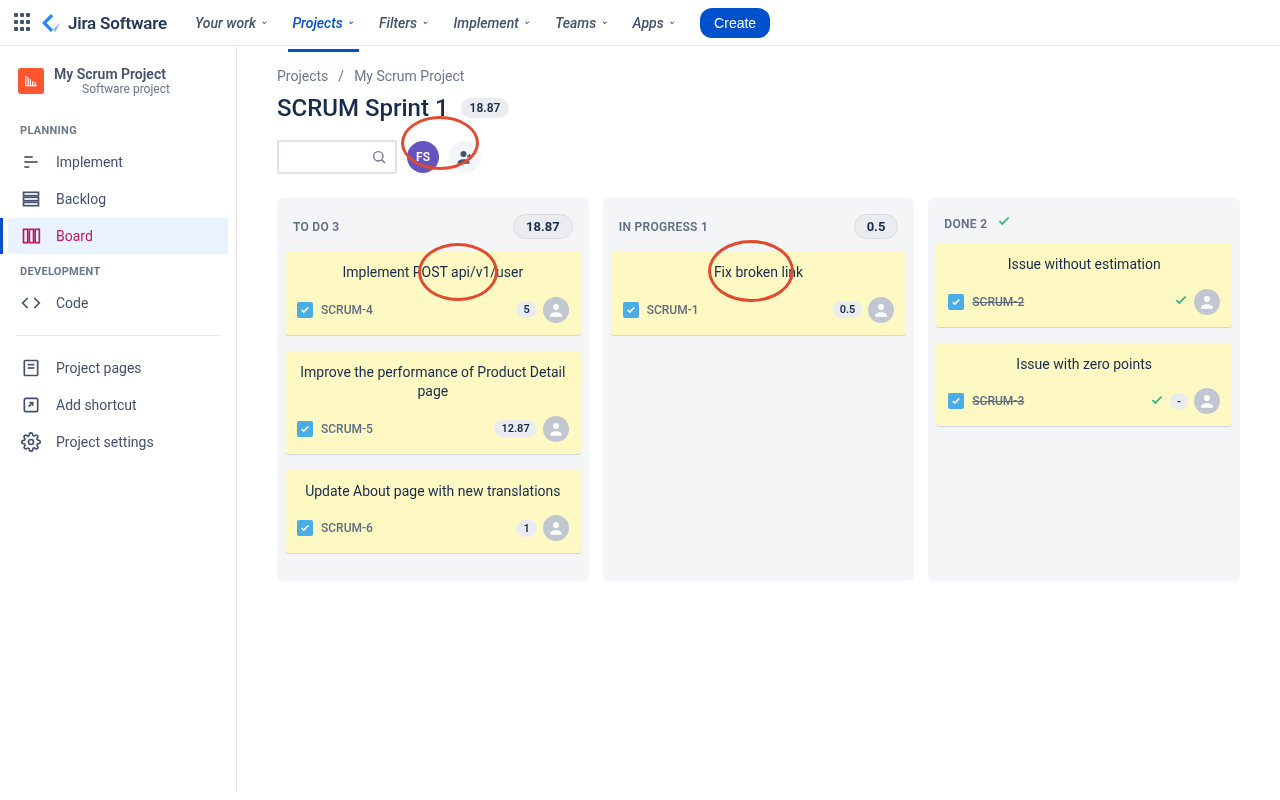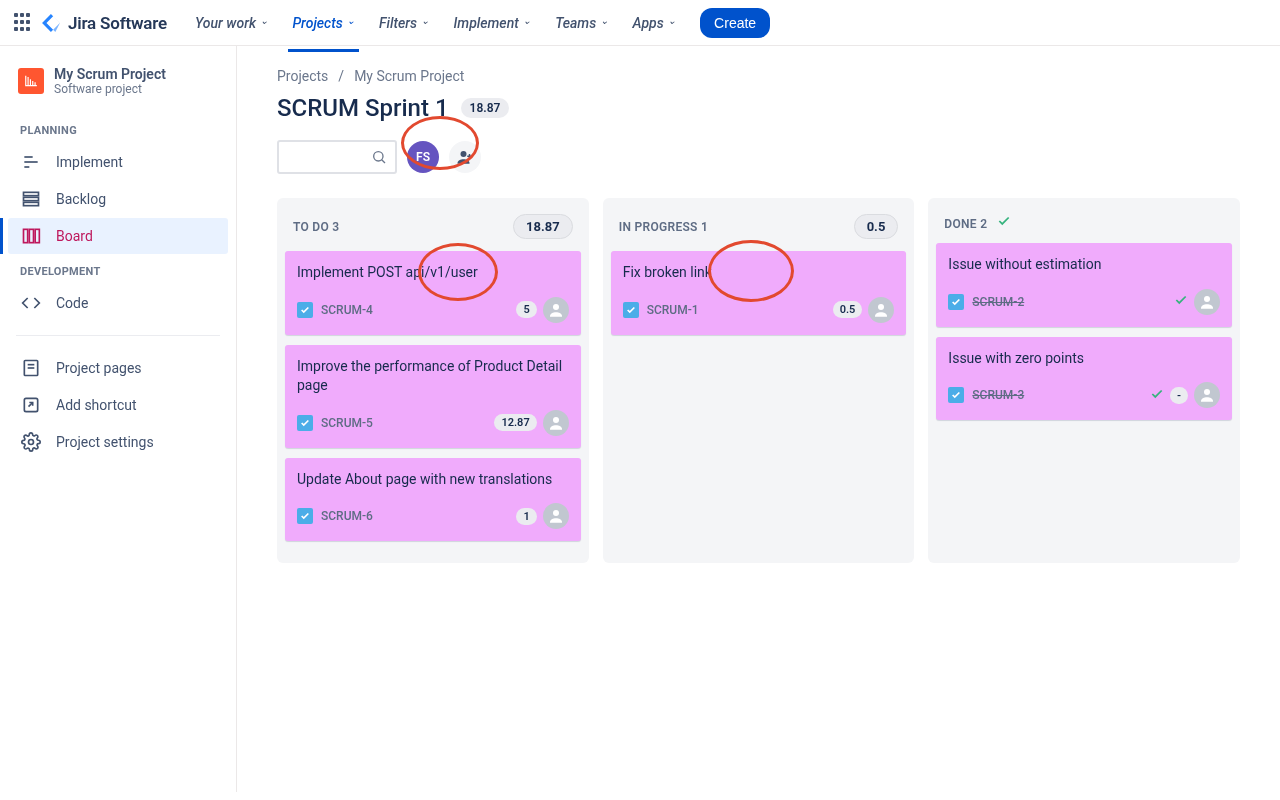--- a/index.html
+++ b/index.html
@@ -19,21 +19,21 @@
 .chevron { font-size: 10px; color: #42526E; }
 .nav-item.active .chevron { color: #0052CC; }
 .create-btn { margin-left: 14px; background: #0052CC; color: #fff; border: none; padding: 7px 14px; border-radius: 12px; font-weight: 500; font-size: 14px; cursor: pointer; }
 
 
 .layout { display: flex; height: calc(100vh - 54px); }
 .sidebar { width: 237px; border-right: 1px solid #ebe8e8; padding: 20px 8px; }
 .project-header { display: flex; gap: 10px; padding: 0 10px 18px 10px; align-items: center; }
 .project-icon { width: 26px; height: 26px; background: #FF5630; border-radius: 3px; display: flex; align-items: center; justify-content: center; color: #fff; }
 .project-title { font-weight: 600; font-size: 14px; color: #42526E; }
-.project-subtitle { font-size: 12px; color: #6B778C; }
+.project-subtitle { font-size: 12px; color: #6B778C; margin-left: 28px; }
 .section-label { font-size: 11px; font-weight: 700; color: #6B778C; padding: 10px 12px 6px; letter-spacing: 0.3px; }
 .side-item { display: flex; align-items: center; gap: 14px; padding: 8px 12px; color: #42526E; cursor: pointer; border-radius: 3px; margin: 1px 0; }
 .side-item.active { background: #E9F2FF; color: #be185d; position: relative; }
 .side-item.active::before { content: ''; position: absolute; left: -8px; top: 0; bottom: 0; width: 3px; background: #0052CC; }
 .side-icon { width: 22px; display: flex; justify-content: center; color: inherit; }
 .divider { border: none; border-top: 1px solid #EBECF0; margin: 14px 8px; }
 
 
 .main { flex: 1; padding: 22px 40px; overflow: auto; position: relative; }
 .breadcrumb { display: flex; gap: 10px; color: #6B778C; font-size: 14px; margin-bottom: 10px; }
@@ -46,21 +46,21 @@
 .avatar-fs { width: 32px; height: 32px; border-radius: 50%; background: #6554C0; color: #fff; display: flex; align-items: center; justify-content: center; font-size: 12px; font-weight: 600; cursor: pointer; }
 .add-people { width: 32px; height: 32px; border-radius: 50%; background: #F4F5F7; display: flex; align-items: center; justify-content: center; cursor: pointer; color: #42526E; }
 
 
 .board { display: flex; gap: 14px; }
 .column { flex: 1; background: #F4F5F7; border-radius: 6px; padding: 12px 8px; min-height: 360px; }
 .col-header { display: flex; align-items: center; justify-content: space-between; padding: 4px 8px 12px; }
 .col-title { font-size: 12px; font-weight: 600; color: #5E6C84; letter-spacing: 0.3px; }
 .col-check { color: #36B37E; margin-left: 6px; }
 .col-pill { background: #EBECF0; border: 1px solid #dadce0; padding: 4px 12px; border-radius: 14px; font-size: 13px; font-weight: 700; color: #172B4D; }
-.card { background: #f0abfc; border-radius: 3px; padding: 12px; margin-bottom: 10px; box-shadow: 0 1px 1px rgba(9,30,66,0.15); cursor: pointer; }
+.card { background: #fef9c3; border-radius: 3px; padding: 12px; margin-bottom: 16px; box-shadow: 0 1px 1px rgba(9,30,66,0.15); cursor: pointer; text-align: center; }
 .card-title { font-size: 14px; margin-bottom: 14px; line-height: 1.4; }
 .card-footer { display: flex; align-items: center; justify-content: space-between; }
 .card-left { display: flex; align-items: center; gap: 8px; }
 .issue-icon { width: 16px; height: 16px; background: #4BADE8; border-radius: 2px; display: flex; align-items: center; justify-content: center; }
 .issue-icon svg { width: 10px; height: 10px; }
 .issue-key { font-size: 12px; color: #5E6C84; font-weight: 500; }
 .issue-key.strike { text-decoration: line-through; }
 .card-right { display: flex; align-items: center; gap: 6px; }
 .points { background: #EBECF0; padding: 2px 7px; border-radius: 9px; font-size: 11px; font-weight: 600; color: #172B4D; }
 .done-check { color: #36B37E; }

